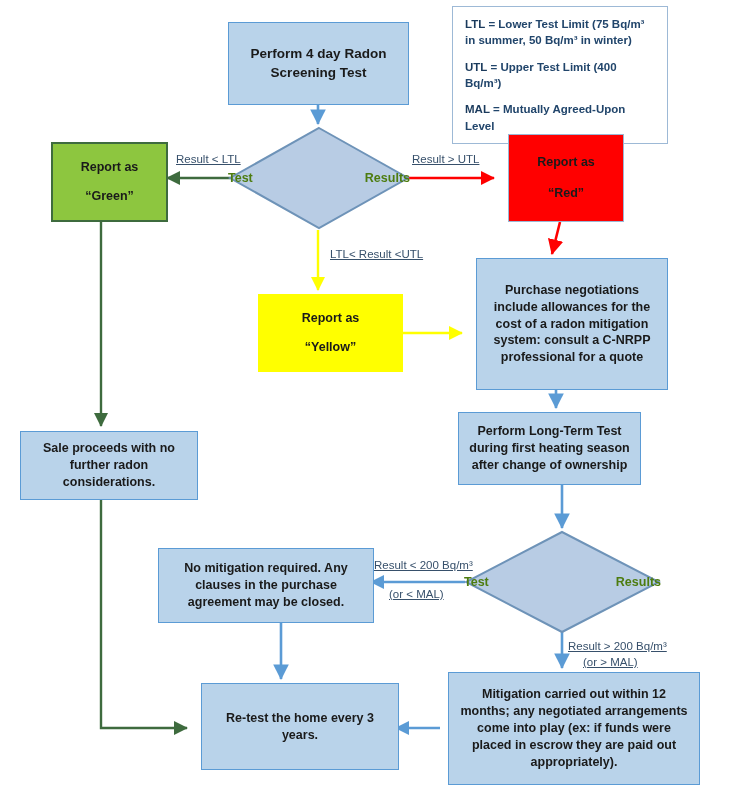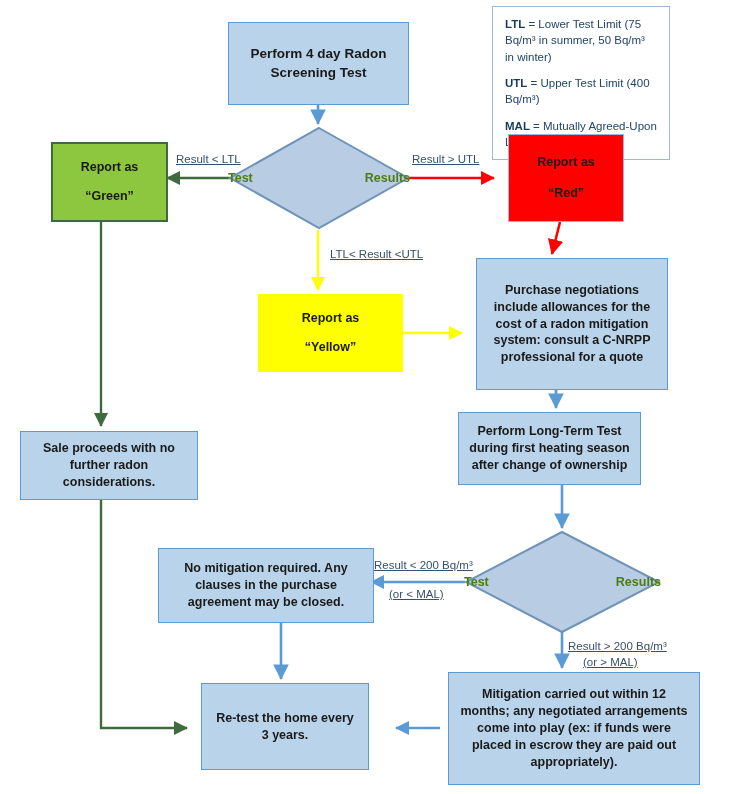--- a/index.html
+++ b/index.html
@@ -74,21 +74,21 @@
 
     <path d="M562,632 L562,668" stroke="#5B9BD5" stroke-width="2.6" fill="none" marker-end="url(#ab)"></path>
 
     <path d="M281,623 L281,679" stroke="#5B9BD5" stroke-width="2.6" fill="none" marker-end="url(#ab)"></path>
 
     <path d="M440,728 L396,728" stroke="#5B9BD5" stroke-width="2.4" fill="none" marker-end="url(#ab)"></path>
 
     <path d="M101,500 L101,728 L187,728" stroke="#3E6B3E" stroke-width="2.4" fill="none" marker-end="url(#ag)"></path>
   </svg>
 
-  <div class="legend" style="left:492px;top:6px;width:178px;">
+  <div class="legend" style="left:452px;top:6px;width:216px;font-weight:bold;">
     <p>
       <b>LTL</b><span> = Lower Test Limit (75 Bq/m³ in summer, 50 Bq/m³ in winter)</span>
     </p>
     <p>
       <b>UTL</b><span> = Upper Test Limit (400 Bq/m³)</span>
     </p>
     <p>
       <b>MAL</b><span> = Mutually Agreed-Upon Level</span>
     </p>
   </div>
@@ -136,21 +136,21 @@
     <svg class="dshape" viewBox="0 0 197 104" xmlns="http://www.w3.org/2000/svg">
       <polygon points="98,2 195,52 98,102 2,52" fill="#B8CCE4" stroke="#6E93B8" stroke-width="2"></polygon>
     </svg>
     <div class="dtext">
       <span>Test</span>
       <span class="dgap"></span>
       <span>Results</span>
     </div>
   </div>
 
-  <div class="node proc s13" style="left:193px;top:683px;width:168px;height:87px;padding:0 12px;">Re-test the home every 3 years.</div>
+  <div class="node proc s13" style="left:193px;top:683px;width:198px;height:87px;padding:0 12px;">Re-test the home every 3 years.</div>
 
   <div class="node proc s13" style="left:440px;top:672px;width:252px;height:113px;padding:0 10px;">Mitigation carried out within 12 months; any negotiated arrangements come into play (ex: if funds were placed in escrow they are paid out appropriately).</div>
 
   <div class="elabel" style="left:176px;top:152px;">Result &lt; LTL</div>
   <div class="elabel" style="left:412px;top:152px;">Result &gt; UTL</div>
   <div class="elabel" style="left:330px;top:247px;">LTL&lt; Result &lt;UTL</div>
   <div class="elabel" style="left:374px;top:558px;">Result &lt; 200 Bq/m³</div>
   <div class="elabel" style="left:389px;top:587px;">(or &lt; MAL)</div>
   <div class="elabel" style="left:568px;top:639px;">Result &gt; 200 Bq/m³</div>
   <div class="elabel" style="left:583px;top:655px;">(or &gt; MAL)</div>

